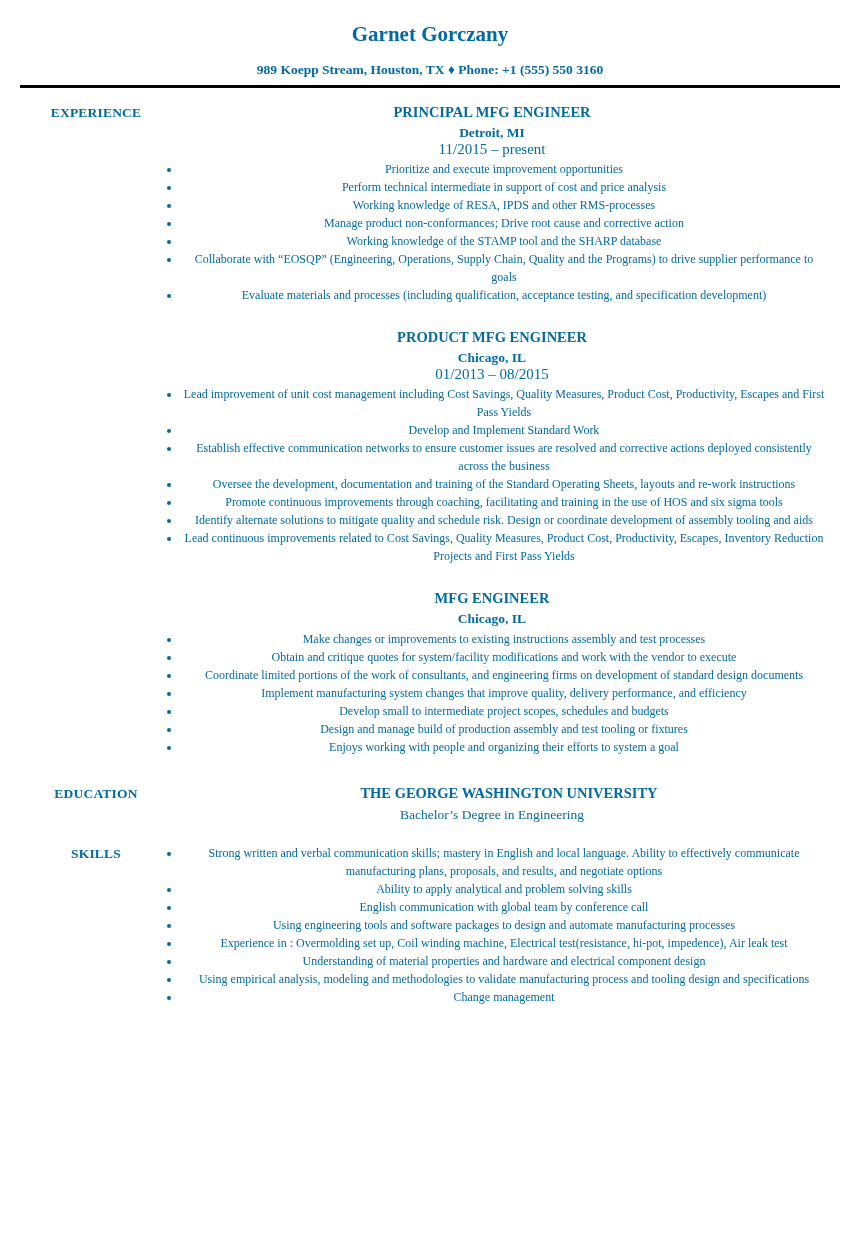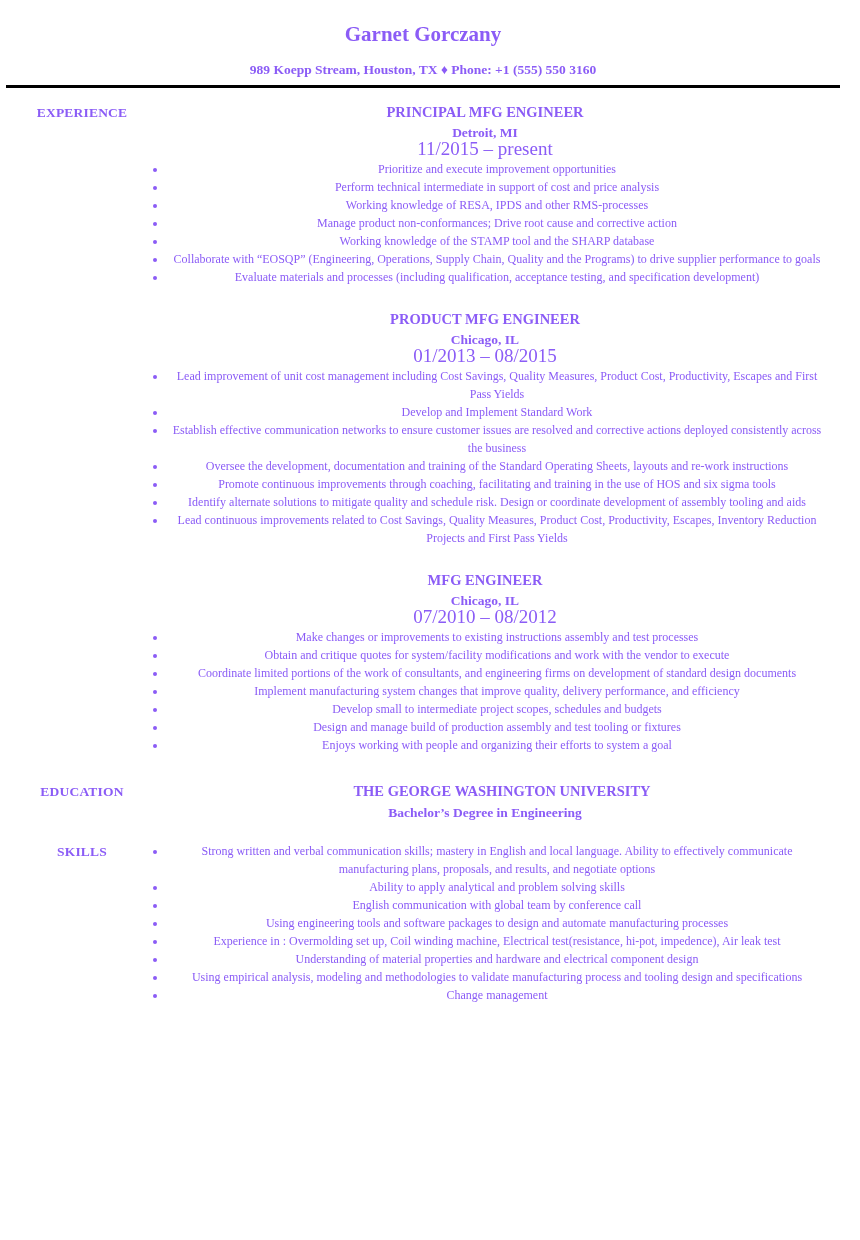--- a/index.html
+++ b/index.html
@@ -1,23 +1,23 @@
 <!DOCTYPE html>
 <html><head>
 <meta charset="utf-8">
 <style>
   * { box-sizing: border-box; }
   html, body { margin: 0; padding: 0; background: #ffffff; }
   .page {
     width: 860px;
     height: 1240px;
     background: #ffffff;
-    color: #8b5cf6;
+    color: #0369a1;
     font-family: "Liberation Serif", "DejaVu Serif", serif;
-    padding: 22px 34px 0 20px;
+    padding: 22px 34px 0 34px;
     overflow: hidden;
   }
   
   .header { text-align: center; }
   .name {
     font-size: 21px;
     font-weight: bold;
     line-height: 24px;
   }
   .contact {
@@ -52,21 +52,21 @@
     font-weight: bold;
     line-height: 19px;
   }
   .job-location {
     font-size: 13.5px;
     font-weight: bold;
     line-height: 16px;
     margin-top: 3px;
   }
   .job-dates {
-    font-size: 19px;
+    font-size: 15px;
     line-height: 16px;
   }
   ul.bullets {
     margin: 3px 0 0 0;
     padding-left: 23px;
     list-style-type: disc;
   }
   ul.bullets li {
     font-size: 12px;
     line-height: 18px;
@@ -74,21 +74,21 @@
   }
   
   .school {
     font-size: 14.5px;
     font-weight: bold;
     line-height: 19px;
     margin-left: 34px;
   }
   .degree {
     font-size: 13.5px;
-    font-weight: bold;
+    font-weight: normal;
     line-height: 19px;
     margin-top: 2px;
   }
   
   .section-skills ul.bullets { margin-top: 0; }
 </style>
 </head>
 <body>
 
 <div class="page">
@@ -129,21 +129,20 @@
             <li>Oversee the development, documentation and training of the Standard Operating Sheets, layouts and re-work instructions</li>
             <li>Promote continuous improvements through coaching, facilitating and training in the use of HOS and six sigma tools</li>
             <li>Identify alternate solutions to mitigate quality and schedule risk. Design or coordinate development of assembly tooling and aids</li>
             <li>Lead continuous improvements related to Cost Savings, Quality Measures, Product Cost, Productivity, Escapes, Inventory Reduction Projects and First Pass Yields</li>
           </ul>
       </div>
 
       <div class="job">
         <div class="job-title">MFG ENGINEER</div>
         <div class="job-location">Chicago, IL</div>
-        <div class="job-dates">07/2010 – 08/2012</div>
         <ul class="bullets">
             <li>Make changes or improvements to existing instructions assembly and test processes</li>
             <li>Obtain and critique quotes for system/facility modifications and work with the vendor to execute</li>
             <li>Coordinate limited portions of the work of consultants, and engineering firms on development of standard design documents</li>
             <li>Implement manufacturing system changes that improve quality, delivery performance, and efficiency</li>
             <li>Develop small to intermediate project scopes, schedules and budgets</li>
             <li>Design and manage build of production assembly and test tooling or fixtures</li>
             <li>Enjoys working with people and organizing their efforts to system a goal</li>
           </ul>
       </div>

